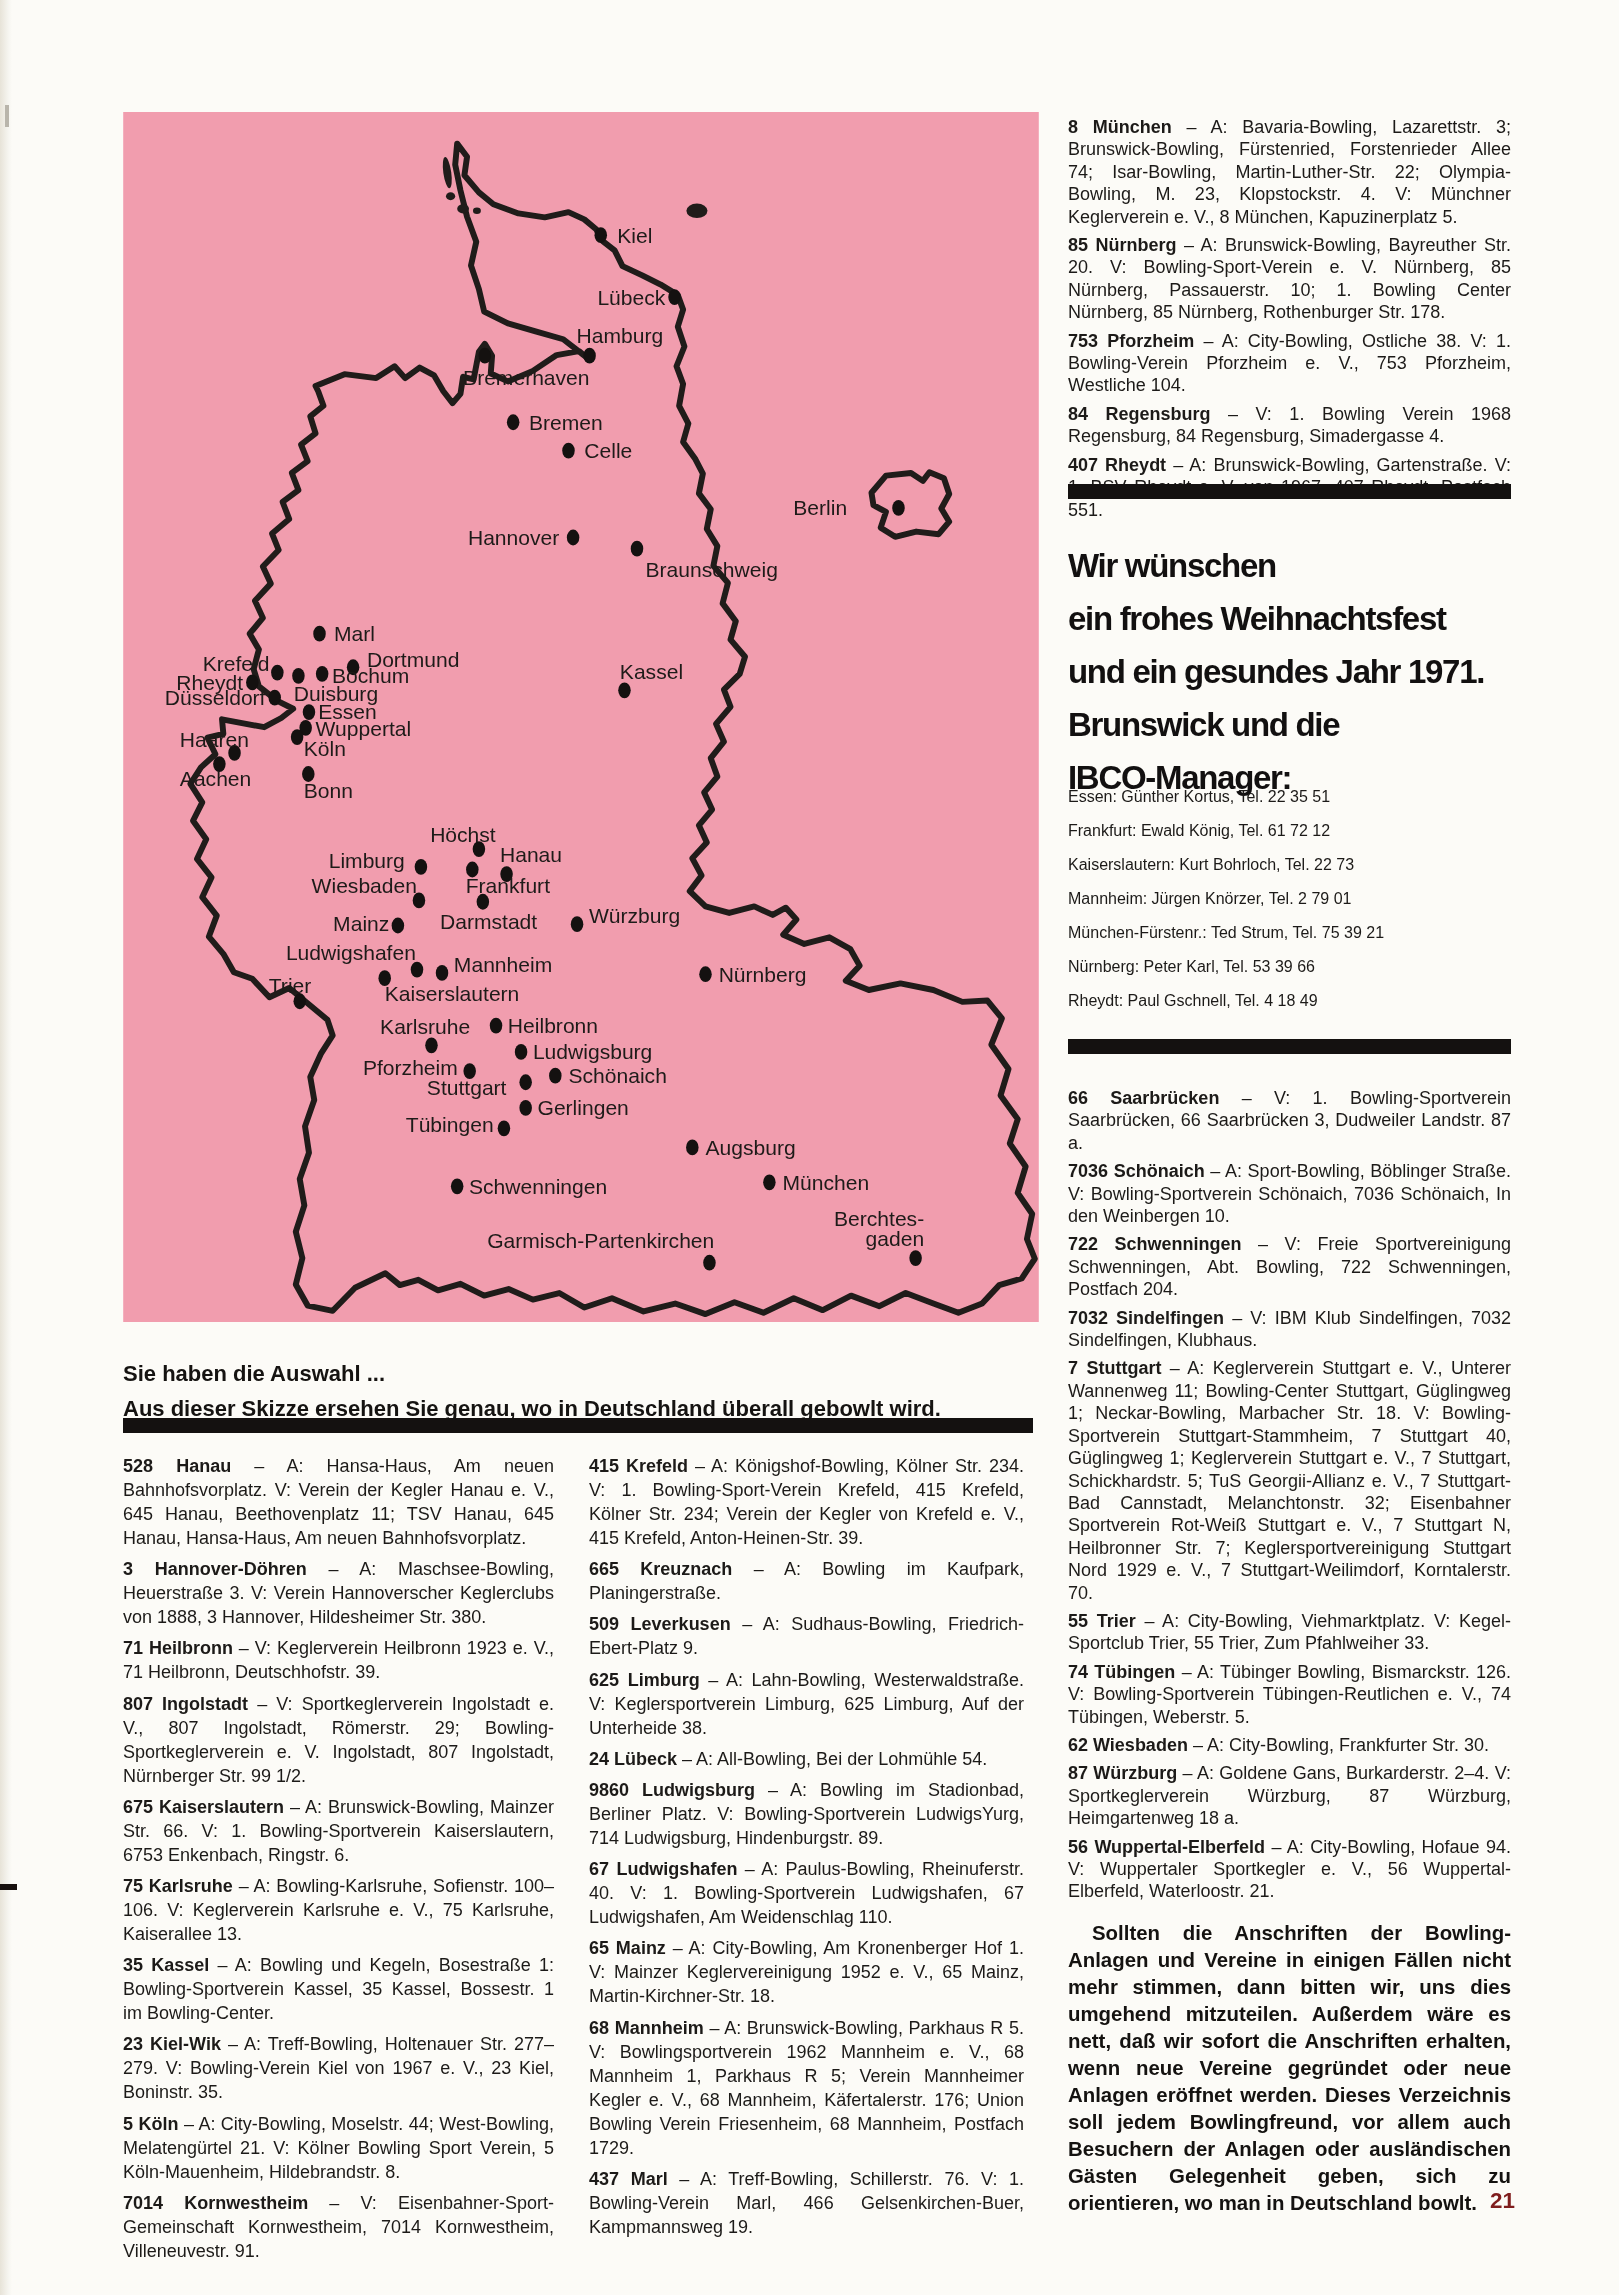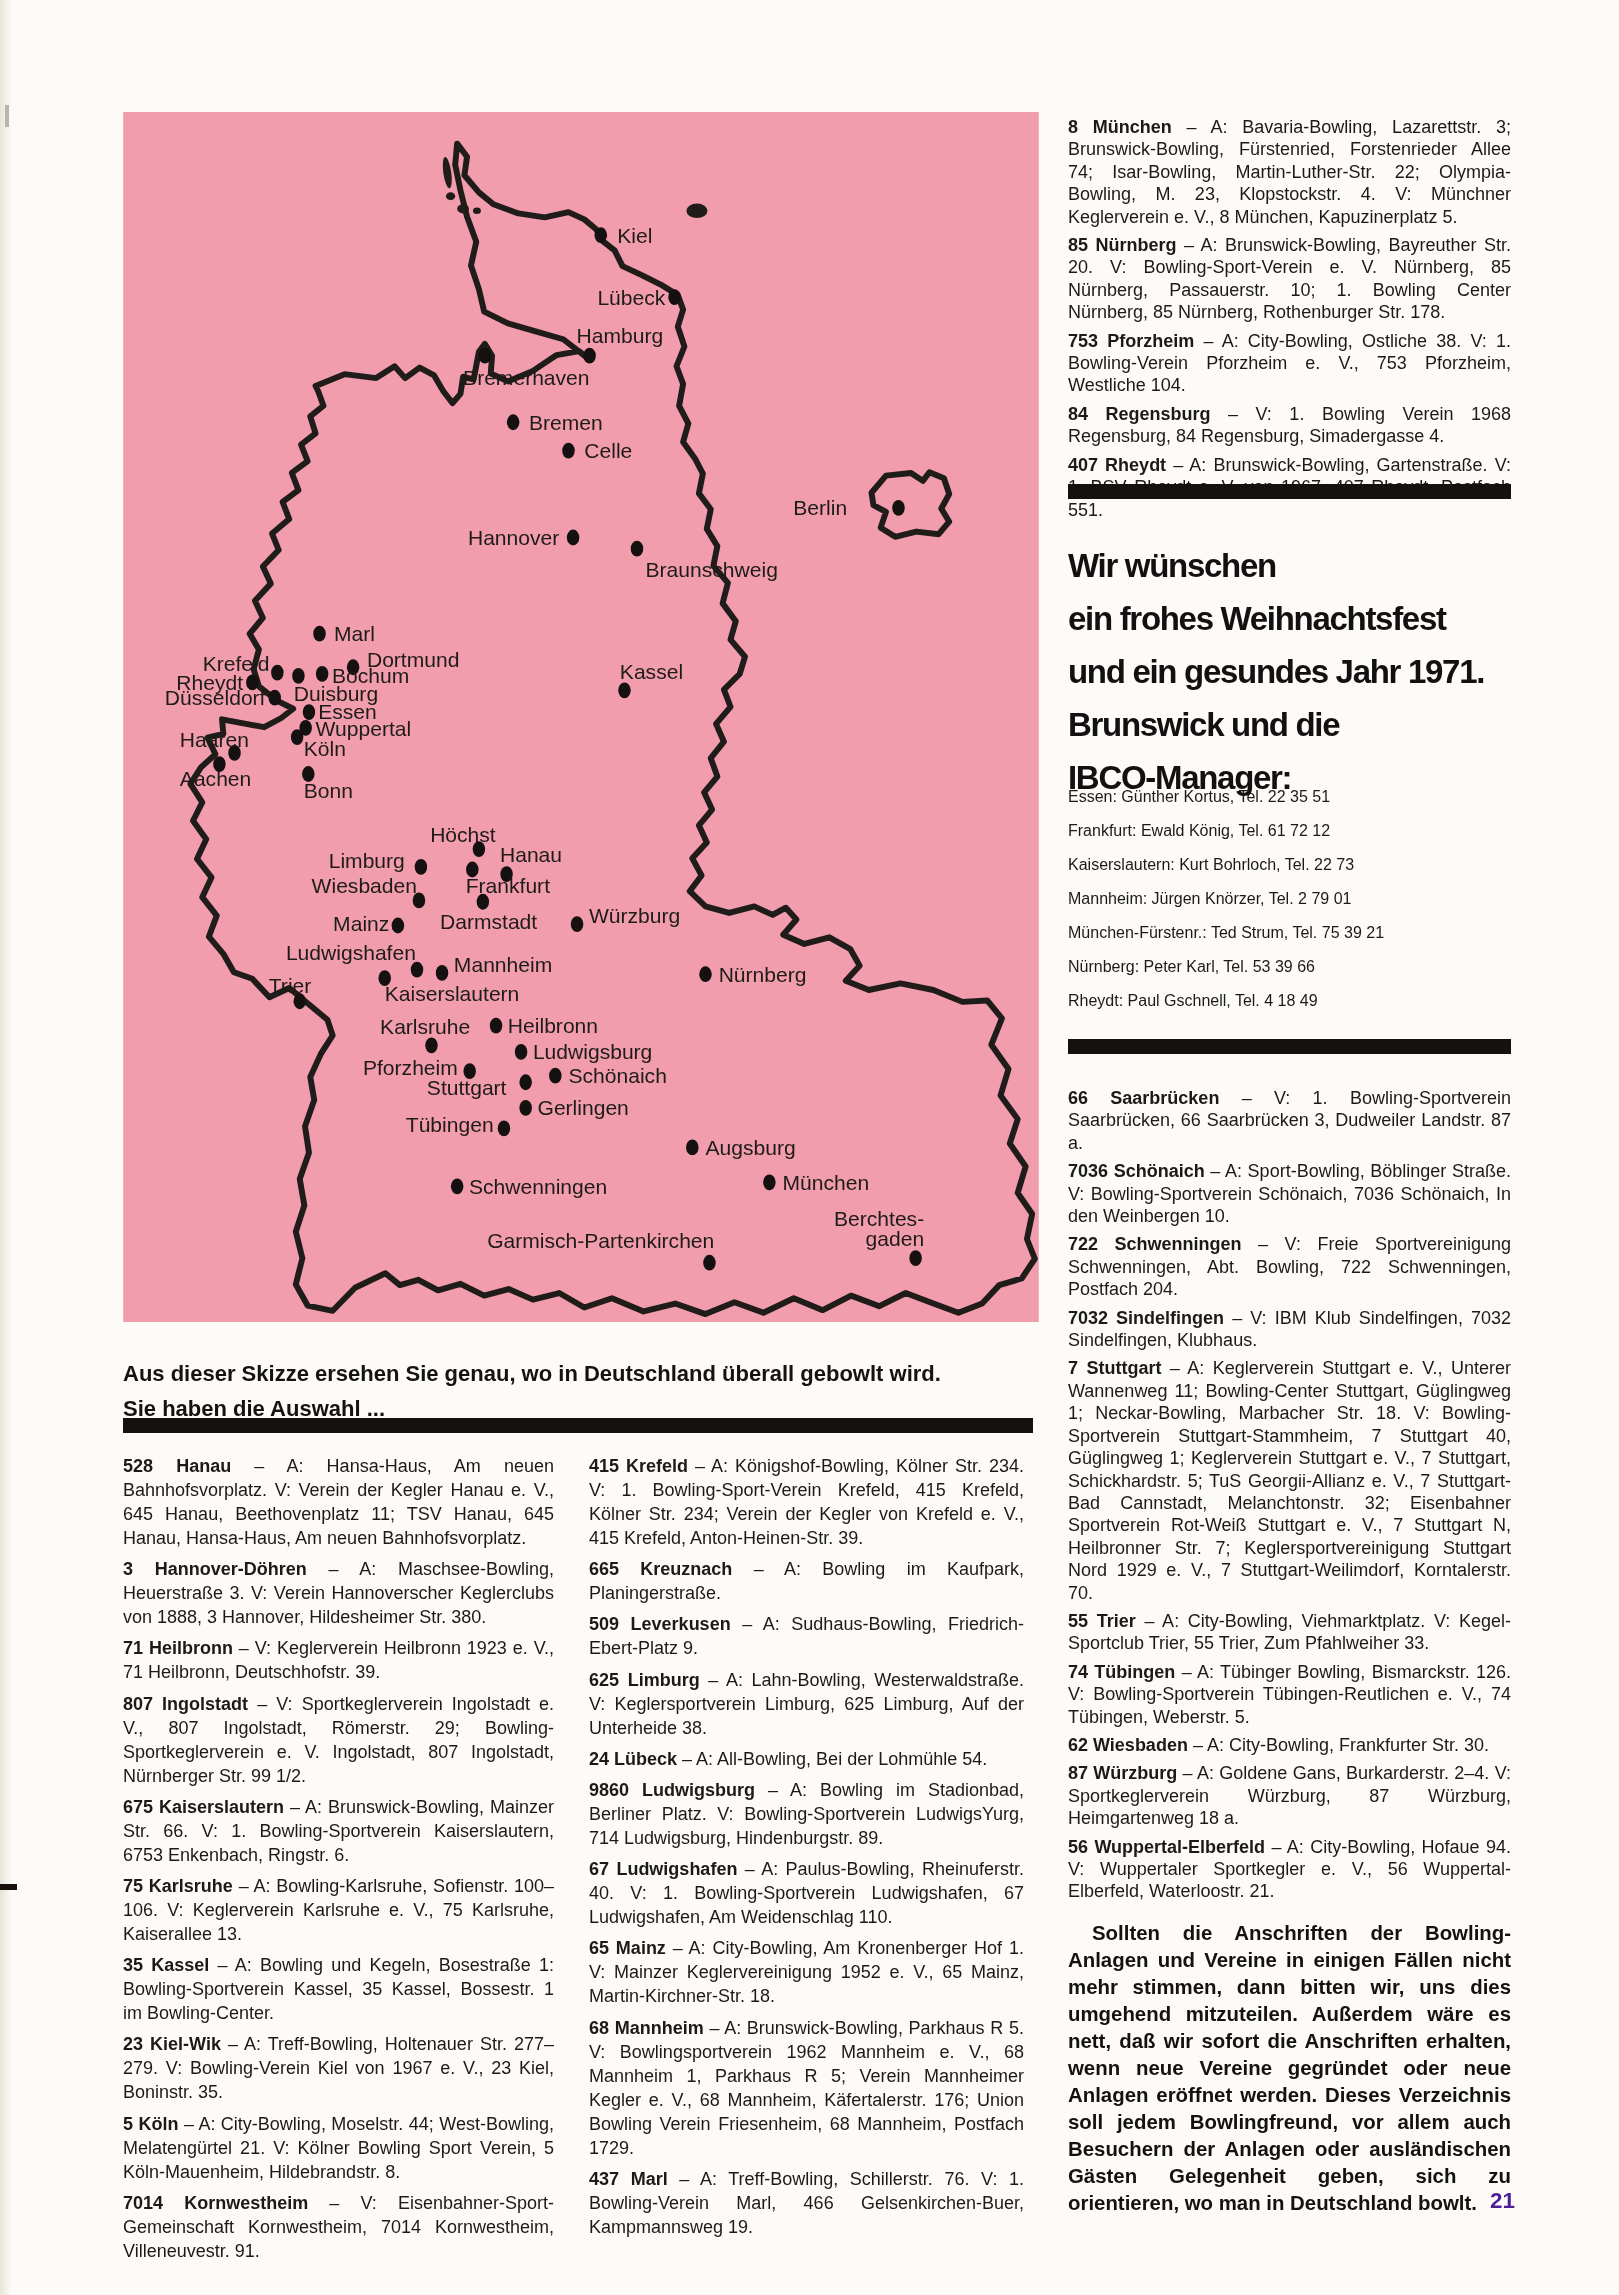--- a/index.html
+++ b/index.html
@@ -43,21 +43,21 @@
   .bar-rc-b{position:absolute;left:0;top:923px;width:443px;height:15px;}
   .headline{position:absolute;left:0;top:391px;width:454px;margin-top:32px;}
   .hl{font-size:33px;line-height:53px;font-weight:700;letter-spacing:-1.3px;color:#121010;white-space:nowrap;}
   .contacts{position:absolute;left:0;top:664px;width:454px;}
   .contact-line{font-size:16px;line-height:34px;color:#1c1a18;white-space:nowrap;}
   .rc-flow{position:absolute;left:0;top:971px;width:443px;}
   .closing{font-size:20.4px;line-height:27px;font-weight:700;text-align:justify;
     text-indent:24px;margin:17px 0 0 0;color:#141210;}
 
   .pageno{position:absolute;left:1416px;top:2188px;width:99px;text-align:right;
-    font-size:22.4px;font-weight:700;color:#4c1d95;}
+    font-size:22.4px;font-weight:700;color:#7f1d1d;}
 </style>
 </head>
 <body>
 
 <div class="page">
   <div class="page-edge"></div>
   <div class="reg-mark-top"></div>
   <div class="reg-mark-left"></div>
 
   <div class="map">
@@ -170,22 +170,22 @@
           <text x="1216" y="1692" text-anchor="end" class="city-label">Berchtes-</text>
           <text x="1216" y="1721" text-anchor="end" class="city-label">gaden</text>
           <ellipse cx="890" cy="1747" rx="9.5" ry="12" class="city-dot"></ellipse>
           <text x="725" y="1725" text-anchor="middle" class="city-label">Garmisch-Partenkirchen</text>
           <ellipse cx="266" cy="856" rx="9.5" ry="12" class="city-dot"></ellipse>
         </g>
     </svg>
   </div>
 
   <div class="caption">
+    <div>Sie haben die Auswahl ...</div>
     <div>Aus dieser Skizze ersehen Sie genau, wo in Deutschland überall gebowlt wird.</div>
-    <div>Sie haben die Auswahl ...</div>
   </div>
   <div class="bar bar-caption"></div>
 
   <div class="col col1" id="col1">
       <p class="entry"><b>528 Hanau</b> – A: Hansa-Haus, Am neuen Bahnhofsvorplatz. V: Verein der Kegler Hanau e. V., 645 Hanau, Beethovenplatz 11; TSV Hanau, 645 Hanau, Hansa-Haus, Am neuen Bahnhofsvorplatz.</p>
       <p class="entry"><b>3 Hannover-Döhren</b> – A: Maschsee-Bowling, Heuerstraße 3. V: Verein Hannoverscher Keglerclubs von 1888, 3 Hannover, Hildesheimer Str. 380.</p>
       <p class="entry"><b>71 Heilbronn</b> – V: Keglerverein Heilbronn 1923 e. V., 71 Heilbronn, Deutschhofstr. 39.</p>
       <p class="entry"><b>807 Ingolstadt</b> – V: Sportkeglerverein Ingolstadt e. V., 807 Ingolstadt, Römerstr. 29; Bowling-Sportkeglerverein e. V. Ingolstadt, 807 Ingolstadt, Nürnberger Str. 99 1/2.</p>
       <p class="entry"><b>675 Kaiserslautern</b> – A: Brunswick-Bowling, Mainzer Str. 66. V: 1. Bowling-Sportverein Kaiserslautern, 6753 Enkenbach, Ringstr. 6.</p>
       <p class="entry"><b>75 Karlsruhe</b> – A: Bowling-Karlsruhe, Sofienstr. 100–106. V: Keglerverein Karlsruhe e. V., 75 Karlsruhe, Kaiserallee 13.</p>

